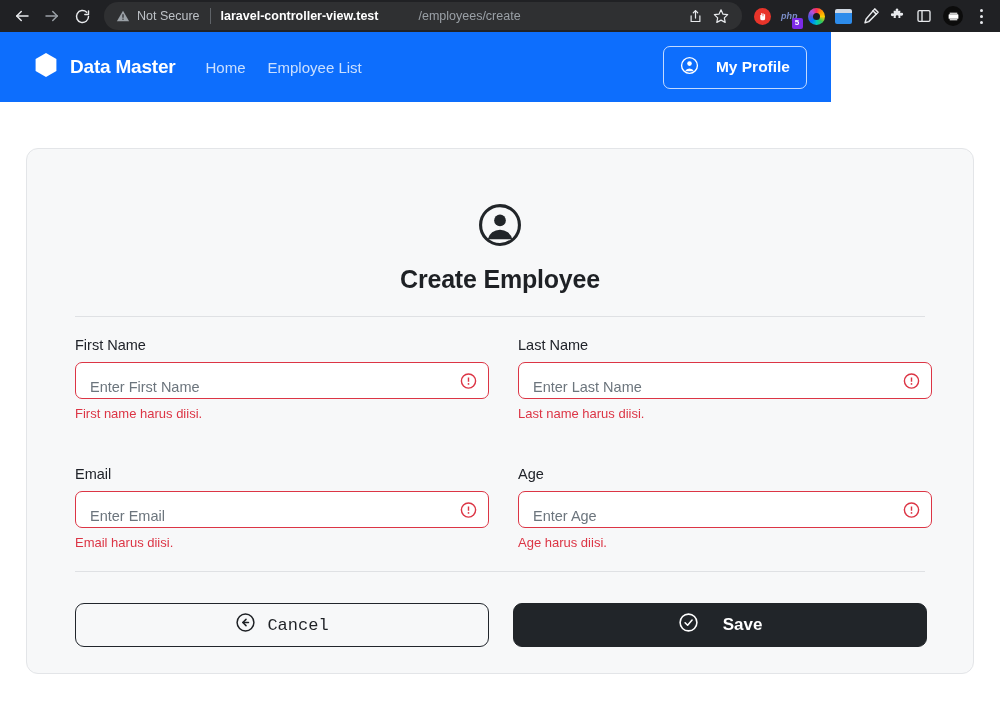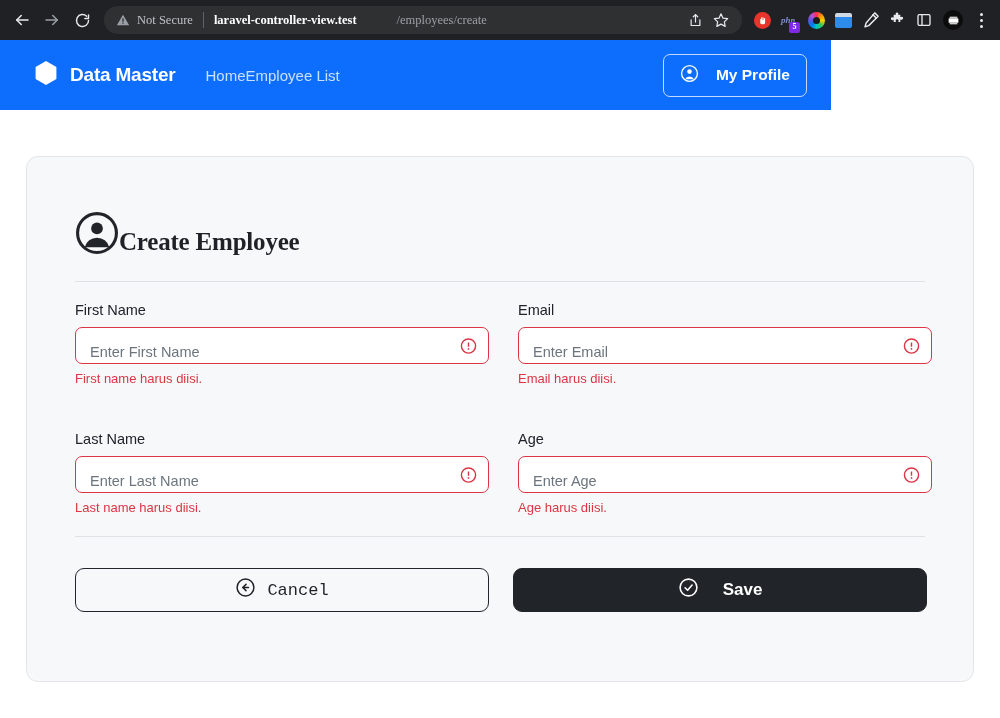--- a/index.html
+++ b/index.html
@@ -5,26 +5,25 @@
   * { box-sizing: border-box; margin: 0; padding: 0; }
   html, body {
     width: 1000px; height: 718px;
     background: #ffffff;
     font-family: "Liberation Sans", sans-serif;
     overflow: hidden;
   }
 
   
   .browser-bar {
-    height: 40px; width: 1000px;
+    height: 32px; width: 1000px;
     background: #202124;
     display: flex; align-items: center;
     padding: 0 8px;
     gap: 2px;
-    font-family: Liberation Serif, serif;
   }
   .nav-btn {
     width: 28px; height: 28px;
     display: flex; align-items: center; justify-content: center;
     border-radius: 50%;
     flex: 0 0 auto;
   }
   .nav-btn svg { display: block; }
   .omnibox {
     flex: 1 1 auto;
@@ -76,42 +75,42 @@
 
   
   .navbar {
     height: 70px; width: 831px;
     background: #0d6efd;
     display: flex; align-items: center;
     padding: 0 24px 0 34px;
   }
   .brand { display: flex; align-items: center; gap: 12px; }
   .brand-name { color: #fff; font-size: 19px; font-weight: bold; letter-spacing: -0.2px; }
-  .nav-links { display: flex; align-items: center; margin-left: 30px; }
+  .nav-links { display: flex; align-items: center; gap: 22px; margin-left: 30px; }
   .nav-link { color: rgba(255,255,255,0.78); font-size: 15px; text-decoration: none; }
   .spacer { flex: 1 1 auto; }
   .profile-btn {
     display: flex; align-items: center; gap: 17px;
     border: 1px solid rgba(255,255,255,0.75);
     border-radius: 7px;
     padding: 9px 16px;
     color: #fff; font-size: 15.5px; font-weight: bold;
     background: transparent;
   }
 
   
   .page { width: 1000px; height: 608px; background: #fff; padding: 46px 26px 0 26px; }
   .card {
     width: 948px; height: 526px;
     background: #f7f8f9;
     border: 1px solid #e3e5e8;
     border-radius: 12px;
     padding: 0 48px;
   }
-  .card-header { padding-top: 54px; display: flex; align-items: center; font-family: Liberation Serif, serif; }
+  .card-header { padding-top: 54px; display: flex; flex-direction: column; align-items: center; }
   .card-title { font-size: 25px; font-weight: bold; color: #1e2125; margin-top: 14px; letter-spacing: -0.2px; }
   .divider { height: 1px; background: #dfe1e4; margin: 22px 0 0 0; }
 
   .form-grid {
     display: grid;
     grid-template-columns: 414px 414px;
     column-gap: 24px;
     row-gap: 0;
     padding-top: 20px;
     gap: 29px;
@@ -316,47 +315,47 @@
               <circle cx="12" cy="12" r="10"></circle>
                 <line x1="12" y1="7" x2="12" y2="13"></line>
                 <line x1="12" y1="16" x2="12" y2="16.1" stroke-linecap="round" stroke-width="2.4"></line>
             </svg>
           </span>
         </div>
         <div class="err-msg">First name harus diisi.</div>
       </div>
 
       <div class="field">
+        <label class="field-label">Last Name</label>
+        <div class="input-wrap">
+          <input class="text-input" type="text" placeholder="Enter Last Name" style="">
+          <span class="err-icon">
+            <svg width="17" height="17" viewBox="0 0 24 24" fill="none" stroke="#dc3545" stroke-width="2">
+              <circle cx="12" cy="12" r="10"></circle>
+                <line x1="12" y1="7" x2="12" y2="13"></line>
+                <line x1="12" y1="16" x2="12" y2="16.1" stroke-linecap="round" stroke-width="2.4"></line>
+            </svg>
+          </span>
+        </div>
+        <div class="err-msg">Last name harus diisi.</div>
+      </div>
+
+      <div class="field">
         <label class="field-label">Email</label>
         <div class="input-wrap">
           <input class="text-input" type="text" placeholder="Enter Email" style="">
           <span class="err-icon">
             <svg width="17" height="17" viewBox="0 0 24 24" fill="none" stroke="#dc3545" stroke-width="2">
               <circle cx="12" cy="12" r="10"></circle>
                 <line x1="12" y1="7" x2="12" y2="13"></line>
                 <line x1="12" y1="16" x2="12" y2="16.1" stroke-linecap="round" stroke-width="2.4"></line>
             </svg>
           </span>
         </div>
         <div class="err-msg">Email harus diisi.</div>
-      </div>
-
-      <div class="field">
-        <label class="field-label">Last Name</label>
-        <div class="input-wrap">
-          <input class="text-input" type="text" placeholder="Enter Last Name" style="">
-          <span class="err-icon">
-            <svg width="17" height="17" viewBox="0 0 24 24" fill="none" stroke="#dc3545" stroke-width="2">
-              <circle cx="12" cy="12" r="10"></circle>
-                <line x1="12" y1="7" x2="12" y2="13"></line>
-                <line x1="12" y1="16" x2="12" y2="16.1" stroke-linecap="round" stroke-width="2.4"></line>
-            </svg>
-          </span>
-        </div>
-        <div class="err-msg">Last name harus diisi.</div>
       </div>
 
       <div class="field">
         <label class="field-label">Age</label>
         <div class="input-wrap">
           <input class="text-input" type="text" placeholder="Enter Age" style="">
           <span class="err-icon">
             <svg width="17" height="17" viewBox="0 0 24 24" fill="none" stroke="#dc3545" stroke-width="2">
               <circle cx="12" cy="12" r="10"></circle>
                 <line x1="12" y1="7" x2="12" y2="13"></line>

